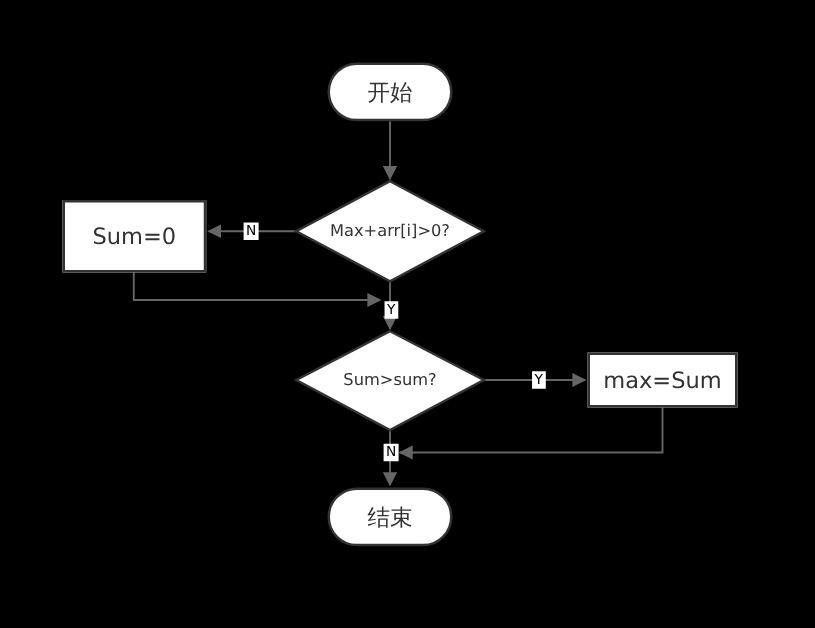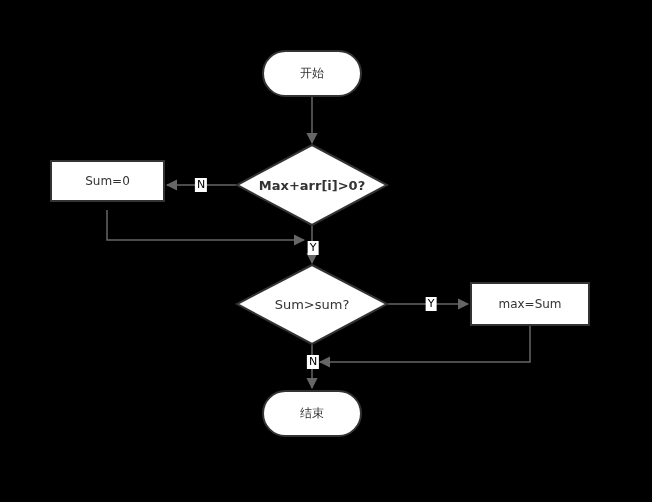--- a/index.html
+++ b/index.html
@@ -36,21 +36,21 @@
     .edges-svg polygon.diamond {
       fill: var(--fill);
       stroke: var(--border);
       stroke-width: 2;
     }
     .node {
       position: absolute;
       background: var(--fill);
       border: 2px solid var(--border);
       color: var(--text);
-      font-size: 12px;
+      font-size: 18px;
       display: flex;
       align-items: center;
       justify-content: center;
       text-align: center;
     }
     .node.terminal { border-radius: 24px; }
     .node.process  { border-radius: 0; }
     .diamond-label {
       position: absolute;
       color: var(--text);
@@ -101,23 +101,23 @@
     <path class="edge" d="M312,344 L312,388" marker-end="url(#arrow)"></path>
 
     <polygon class="diamond" points="312,145 387,185 312,225 237,185"></polygon>
     <polygon class="diamond" points="312,265 387,304 312,344 237,304"></polygon>
   </svg>
 
   <div class="node terminal" style="left:262px; top:50px; width:100px; height:47px;">
     <span>开始</span>
   </div>
 
-  <div class="diamond-label" style="left:237px; top:145px; width:150px; height:80px;font-weight:bold;">Max+arr[i]&gt;0?</div>
+  <div class="diamond-label" style="left:237px; top:145px; width:150px; height:80px;">Max+arr[i]&gt;0?</div>
 
-  <div class="node process" style="left:50px; top:160px; width:115px; height:42px;">
+  <div class="node process" style="left:50px; top:160px; width:115px; height:58px;">
     <span>Sum=0</span>
   </div>
 
   <div class="diamond-label" style="left:237px; top:265px; width:150px; height:79px;text-align:center;">Sum&gt;sum?</div>
 
   <div class="node process" style="left:470px; top:282px; width:120px; height:44px;">
     <span>max=Sum</span>
   </div>
 
   <div class="node terminal" style="left:262px; top:390px; width:100px; height:47px;">

